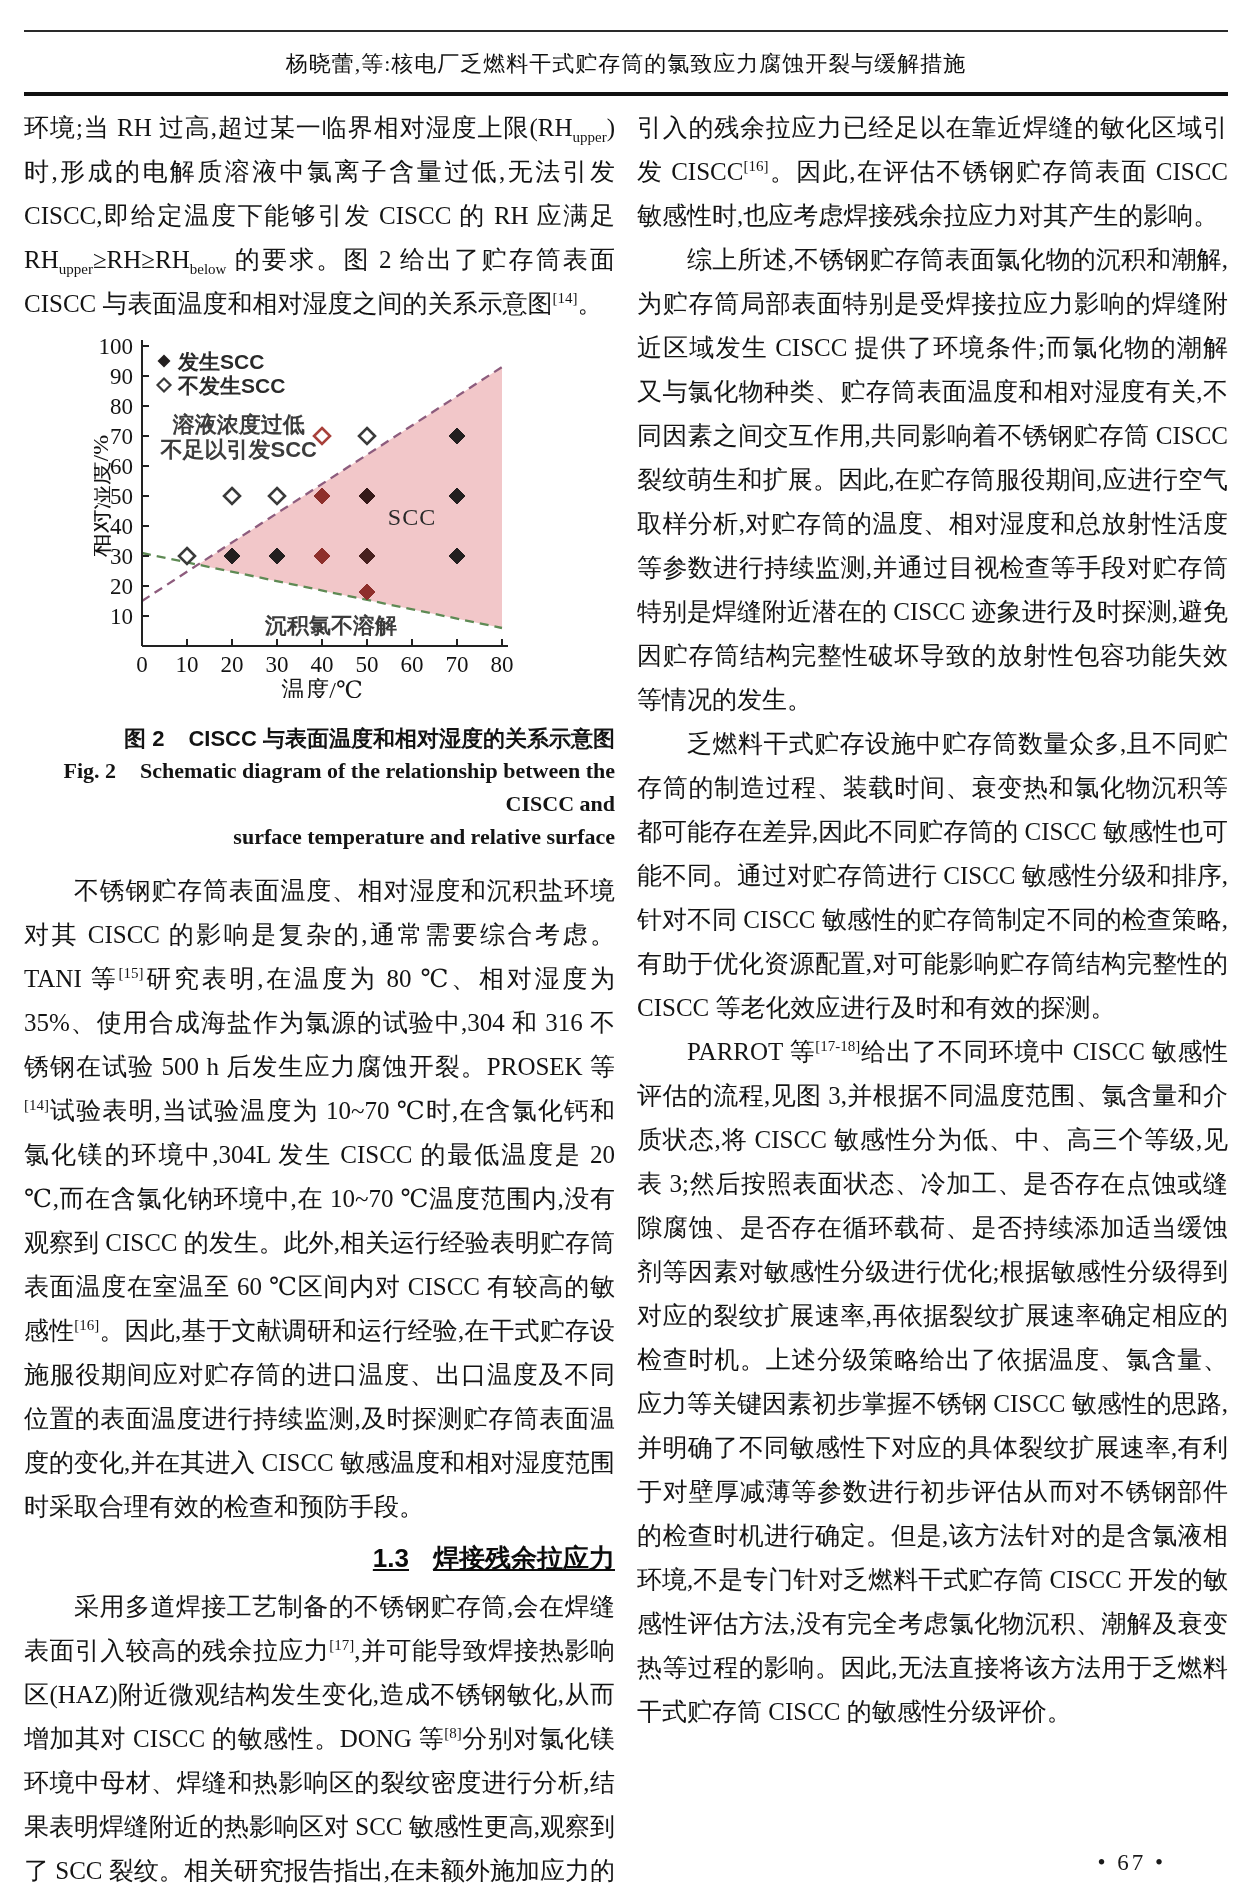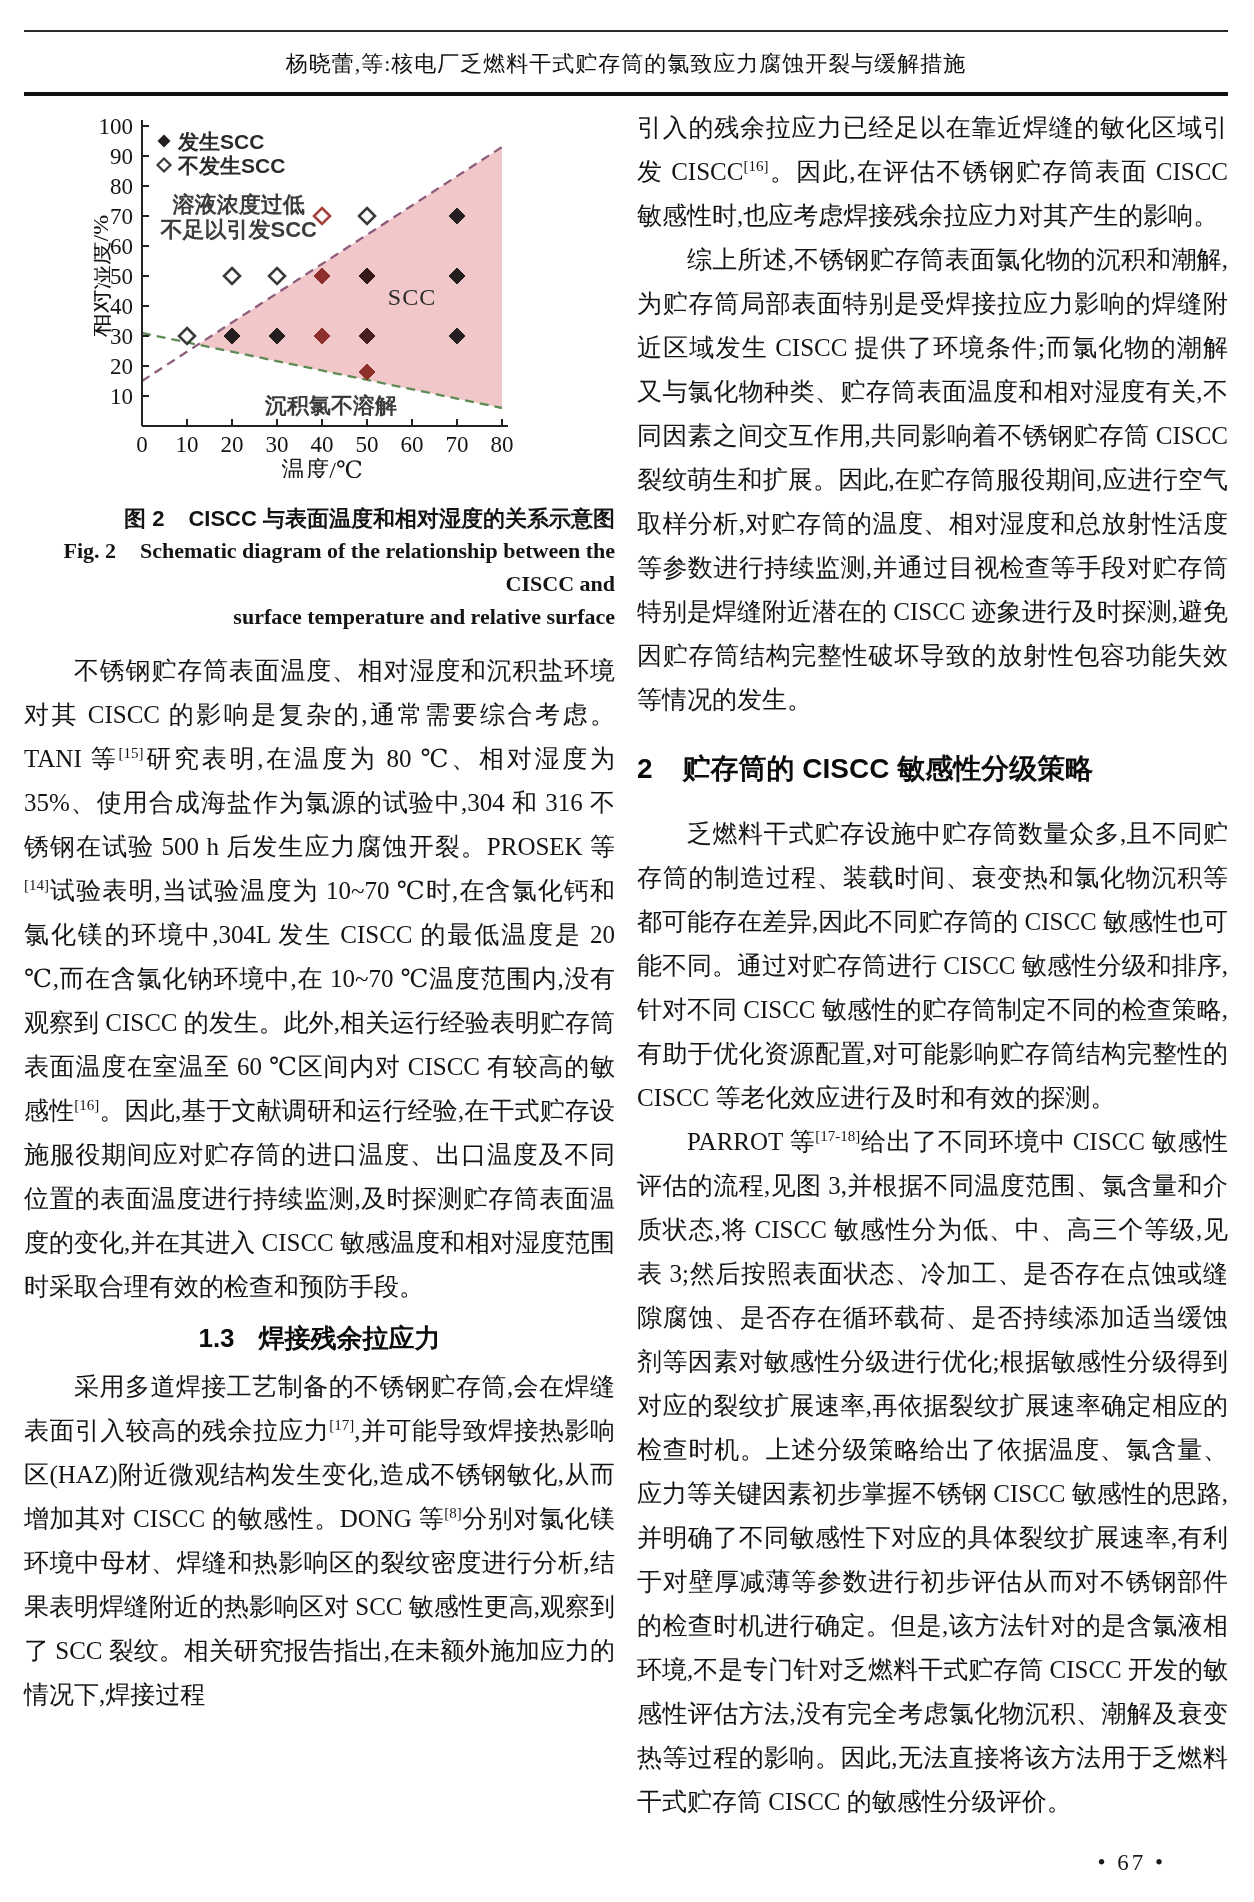--- a/index.html
+++ b/index.html
@@ -26,38 +26,39 @@
   .ann-cn{ font:600 22px "Liberation Sans","DejaVu Sans",sans-serif; fill:#3c3c3c; }
   .ann-en{ font:24px "Liberation Serif","DejaVu Serif",serif; fill:#2a2a2a; letter-spacing:1px; }
   .axlab { font:24px "Liberation Serif","DejaVu Serif",serif; fill:#141414; }
 
   .cap { text-align:right; text-indent:0; }
   .cap-zh { font-family:"Liberation Sans","DejaVu Sans",sans-serif; font-weight:bold; font-size:22px; line-height:30px; margin-top:12px; }
   .cap-en { font-family:"Liberation Serif","DejaVu Serif",serif; font-weight:bold; font-size:22px; line-height:33px; }
   .num-gap { margin-right:24px; }
 
   .h13 { font-family:"Liberation Sans","DejaVu Sans",sans-serif; font-weight:bold; font-size:26px;
-         color:#0c0c0c; margin:9px 0 7px; text-align:center; line-height:40px; }
+         color:#0c0c0c; margin:9px 0 7px; text-align:right; line-height:40px;text-decoration:underline; }
   .h2sec { font-family:"Liberation Sans","DejaVu Sans",sans-serif; font-weight:bold; font-size:28px;
            color:#0c0c0c; margin:27px 0 23px; text-align:left; line-height:40px; }
   .h2sec .num-gap { margin-right:30px; }
 
   .footer { position:absolute; right:88px; bottom:26px; font-size:23px; color:#1a1a1a; letter-spacing:3px; }
 </style>
 </head>
 <body>
 
 <div class="page">
   <div class="rule-top"></div>
   <div class="running-head">杨晓蕾,等:核电厂乏燃料干式贮存筒的氯致应力腐蚀开裂与缓解措施</div>
   <div class="rule-thick"></div>
 
   <div class="columns">
 
     <div class="col">
+      <p class="cont">环境;当 RH 过高,超过某一临界相对湿度上限(RH<sub>upper</sub>)时,形成的电解质溶液中氯离子含量过低,无法引发 CISCC,即给定温度下能够引发 CISCC 的 RH 应满足 RH<sub>upper</sub>≥RH≥RH<sub>below</sub> 的要求。图 2 给出了贮存筒表面 CISCC 与表面温度和相对湿度之间的关系示意图<sup>[14]</sup>。</p>
 
       <div class="fig-wrap">
         <svg id="fig2" width="462" height="368" viewBox="0 0 462 368" xmlns="http://www.w3.org/2000/svg">
             <polygon points="103.8,234.70000000000002 408,37 408,298" fill="#f2c7c9"></polygon>
             <line x1="48" y1="271" x2="408" y2="37" stroke="#8d5c7d" stroke-width="2.3" stroke-dasharray="9 6"></line>
             <line x1="48" y1="222.99999999999997" x2="408" y2="298" stroke="#5e8a54" stroke-width="2.3" stroke-dasharray="9 6"></line>
             <line x1="48" y1="10" x2="48" y2="316" stroke="#222" stroke-width="2"></line>
             <line x1="48" y1="316" x2="414" y2="316" stroke="#222" stroke-width="2"></line>
             <line x1="48" y1="286" x2="55" y2="286" stroke="#222" stroke-width="2"></line>
             <text x="39" y="294" text-anchor="end" class="tick">10</text>
@@ -133,21 +134,20 @@
 
       <div class="h13"><span class="num-gap">1.3</span><span>焊接残余拉应力</span></div>
 
       <p class="body-p">采用多道焊接工艺制备的不锈钢贮存筒,会在焊缝表面引入较高的残余拉应力<sup>[17]</sup>,并可能导致焊接热影响区(HAZ)附近微观结构发生变化,造成不锈钢敏化,从而增加其对 CISCC 的敏感性。DONG 等<sup>[8]</sup>分别对氯化镁环境中母材、焊缝和热影响区的裂纹密度进行分析,结果表明焊缝附近的热影响区对 SCC 敏感性更高,观察到了 SCC 裂纹。相关研究报告指出,在未额外施加应力的情况下,焊接过程</p>
     </div>
 
     <div class="col">
       <p class="cont">引入的残余拉应力已经足以在靠近焊缝的敏化区域引发 CISCC<sup>[16]</sup>。因此,在评估不锈钢贮存筒表面 CISCC 敏感性时,也应考虑焊接残余拉应力对其产生的影响。</p>
       <p class="body-p">综上所述,不锈钢贮存筒表面氯化物的沉积和潮解,为贮存筒局部表面特别是受焊接拉应力影响的焊缝附近区域发生 CISCC 提供了环境条件;而氯化物的潮解又与氯化物种类、贮存筒表面温度和相对湿度有关,不同因素之间交互作用,共同影响着不锈钢贮存筒 CISCC 裂纹萌生和扩展。因此,在贮存筒服役期间,应进行空气取样分析,对贮存筒的温度、相对湿度和总放射性活度等参数进行持续监测,并通过目视检查等手段对贮存筒特别是焊缝附近潜在的 CISCC 迹象进行及时探测,避免因贮存筒结构完整性破坏导致的放射性包容功能失效等情况的发生。</p>
 
-      <div class="h2sec"><span class="num-gap">2</span><span>贮存筒的 CISCC 敏感性分级策略</span></div>
 
       <p class="body-p">乏燃料干式贮存设施中贮存筒数量众多,且不同贮存筒的制造过程、装载时间、衰变热和氯化物沉积等都可能存在差异,因此不同贮存筒的 CISCC 敏感性也可能不同。通过对贮存筒进行 CISCC 敏感性分级和排序,针对不同 CISCC 敏感性的贮存筒制定不同的检查策略,有助于优化资源配置,对可能影响贮存筒结构完整性的 CISCC 等老化效应进行及时和有效的探测。</p>
       <p class="body-p">PARROT 等<sup>[17-18]</sup>给出了不同环境中 CISCC 敏感性评估的流程,见图 3,并根据不同温度范围、氯含量和介质状态,将 CISCC 敏感性分为低、中、高三个等级,见表 3;然后按照表面状态、冷加工、是否存在点蚀或缝隙腐蚀、是否存在循环载荷、是否持续添加适当缓蚀剂等因素对敏感性分级进行优化;根据敏感性分级得到对应的裂纹扩展速率,再依据裂纹扩展速率确定相应的检查时机。上述分级策略给出了依据温度、氯含量、应力等关键因素初步掌握不锈钢 CISCC 敏感性的思路,并明确了不同敏感性下对应的具体裂纹扩展速率,有利于对壁厚减薄等参数进行初步评估从而对不锈钢部件的检查时机进行确定。但是,该方法针对的是含氯液相环境,不是专门针对乏燃料干式贮存筒 CISCC 开发的敏感性评估方法,没有完全考虑氯化物沉积、潮解及衰变热等过程的影响。因此,无法直接将该方法用于乏燃料干式贮存筒 CISCC 的敏感性分级评价。</p>
     </div>
   </div>
 </div>
 
 <div class="footer">• 67 •</div>
 
 </body></html>

